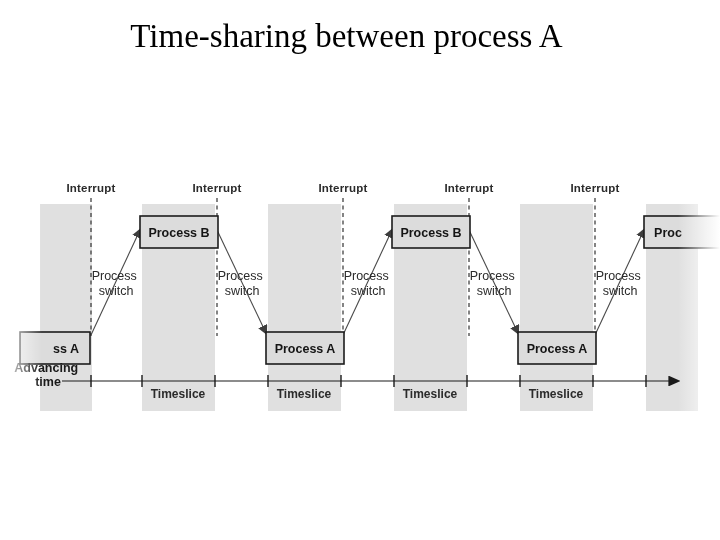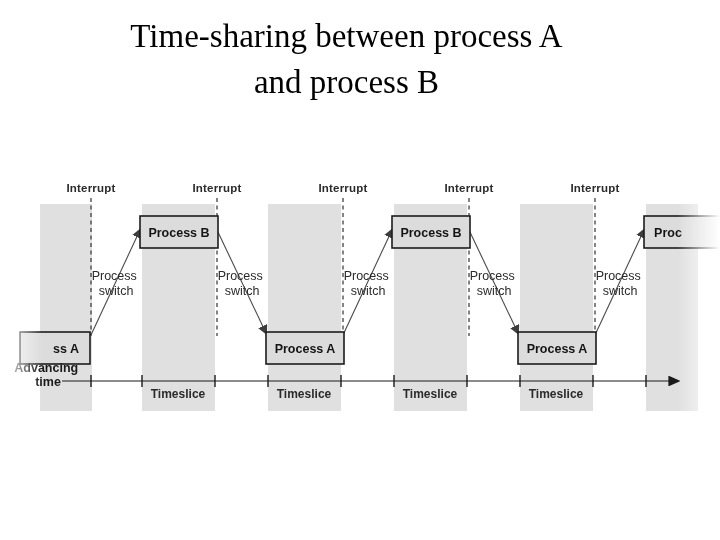--- a/index.html
+++ b/index.html
@@ -71,21 +71,20 @@
     font-size: 12.5px;
     font-weight: 700;
     fill: #151515;
   }
 </style>
 </head>
 <body>
 
 <div id="slide-title">
   <span class="tl">Time-sharing between process A</span>
-  <span class="tl">and process B</span>
 </div>
 
 <div id="figure">
 <svg width="720" height="235" viewBox="0 0 720 235" xmlns="http://www.w3.org/2000/svg">
 
   <defs>
 
     <linearGradient id="fadeLeft" x1="0" y1="0" x2="1" y2="0">
       <stop offset="0%" stop-color="#ffffff" stop-opacity="1"></stop>
       <stop offset="100%" stop-color="#ffffff" stop-opacity="0"></stop>

